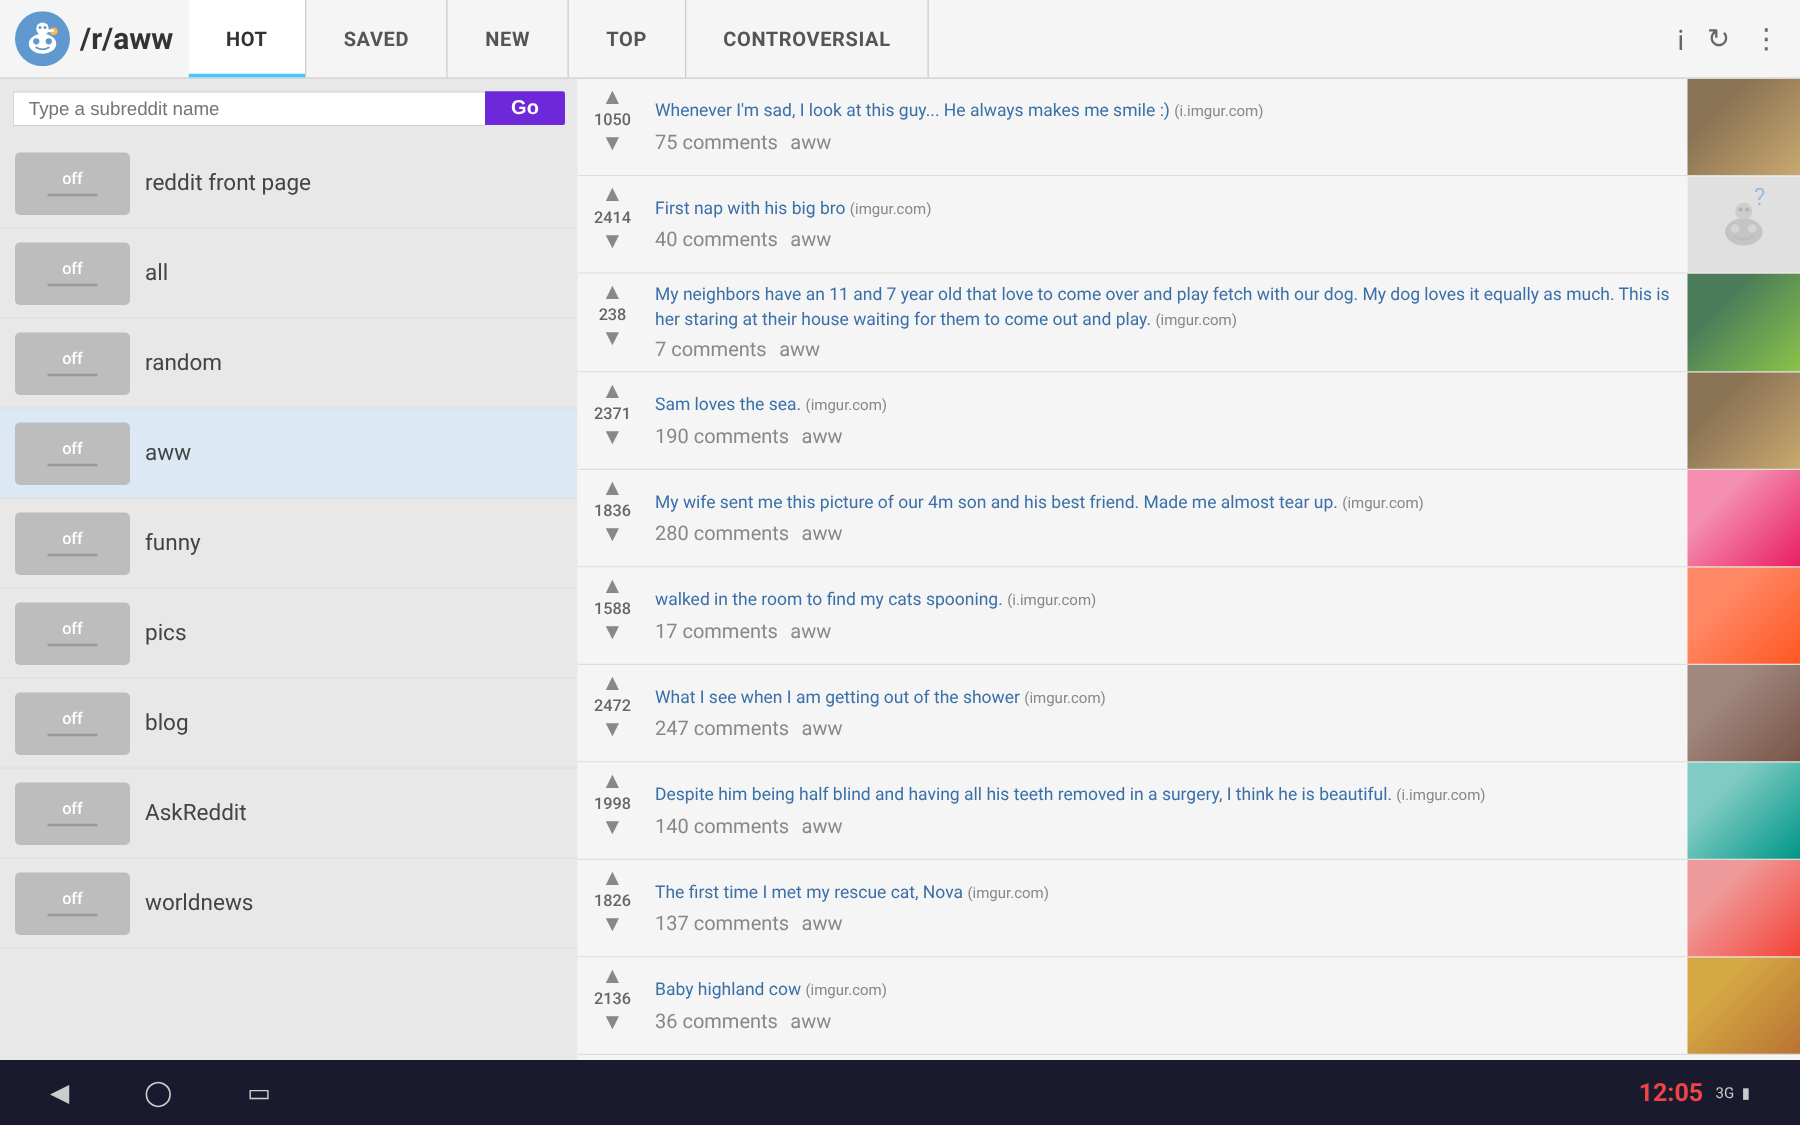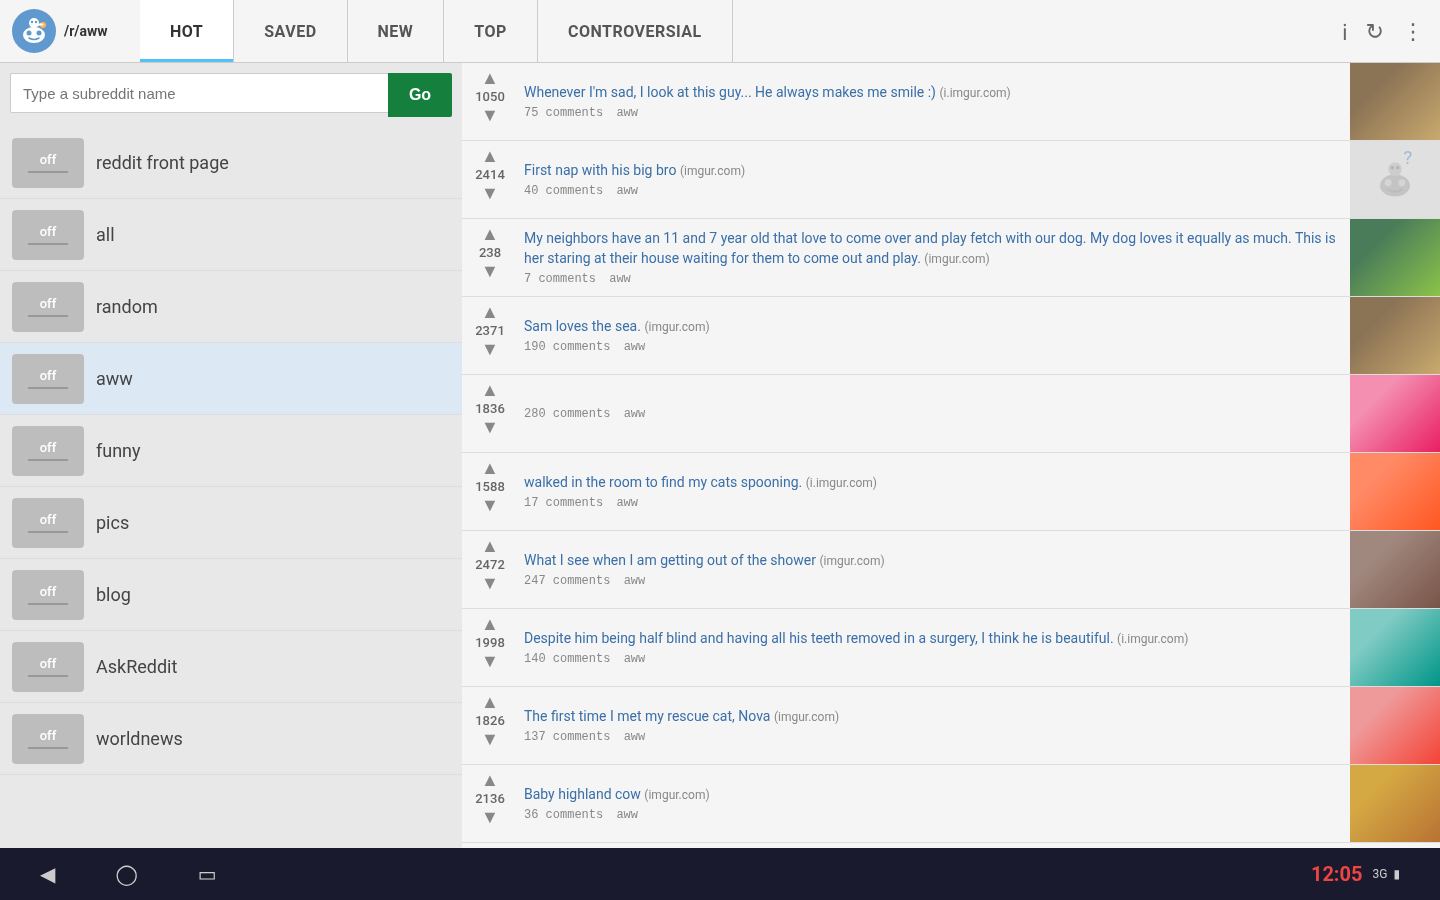--- a/index.html
+++ b/index.html
@@ -19,21 +19,21 @@
       align-items: center;
       padding: 0 12px;
       gap: 8px;
       min-width: 140px;
     }
     .reddit-logo {
       width: 44px;
       height: 44px;
     }
     .subreddit-title {
-      font-size: 14px;
+      font-size: 24px;
       font-weight: bold;
       color: #333;
     }
     .nav-tabs {
       display: flex;
       flex: 1;
     }
     .nav-tab {
       display: flex;
       align-items: center;
@@ -88,55 +88,55 @@
       flex-direction: column;
       overflow-y: auto;
     }
     .search-area {
       display: flex;
       margin: 10px;
       gap: 0;
     }
     .search-input {
       flex: 1;
-      height: 40px;
+      height: 28px;
       border: 1px solid #ccc;
       border-right: none;
       padding: 0 12px;
       font-size: 15px;
       color: #999;
       background: #fff;
       outline: none;
       border-radius: 2px 0 0 2px;
     }
     .search-btn {
       width: 64px;
-      height: 44px;
-      background: #15803d;
+      height: 27px;
+      background: #6d28d9;
       color: #fff;
       font-size: 16px;
       font-weight: bold;
       border: none;
       cursor: pointer;
       border-radius: 0 2px 2px 0;
     }
     .sidebar-item {
       display: flex;
       align-items: center;
       padding: 0 12px;
       height: 72px;
       border-bottom: 1px solid #ddd;
       cursor: pointer;
       background: #e8e8e8;
     }
     .sidebar-item.active {
       background: #dce9f5;
     }
     .toggle-btn {
-      width: 72px;
+      width: 92px;
       height: 50px;
       background: #bdbdbd;
       border-radius: 4px;
       display: flex;
       flex-direction: column;
       align-items: center;
       justify-content: center;
       flex-shrink: 0;
       margin-right: 12px;
     }
@@ -209,23 +209,22 @@
       color: #3a6fa8;
       line-height: 1.4;
       cursor: pointer;
       margin-bottom: 4px;
     }
     .post-title .post-domain {
       color: #888;
       font-size: 12px;
     }
     .post-meta {
-      font-size: 12px;
+      font-size: 16px;
       color: #888;
-      font-family: Liberation Mono, monospace;
     }
     .post-meta .comments {
       color: #888;
       margin-right: 6px;
     }
     .post-meta .subreddit {
       color: #888;
     }
     .post-thumbnail {
       width: 90px;
@@ -482,20 +481,23 @@
     <div class="post-thumbnail thumb-1">
     </div>
   </div>
       <div class="post-item">
     <div class="vote-section">
       <span class="vote-arrow-up">▲</span>
       <span class="vote-count">1836</span>
       <span class="vote-arrow-down">▼</span>
     </div>
     <div class="post-content">
+      <div class="post-title">
+        My wife sent me this picture of our 4m son and his best friend. Made me almost tear up. <span class="post-domain">(imgur.com)</span>
+      </div>
       <div class="post-meta">
         <span class="comments">280 comments</span>
         <span class="subreddit">aww</span>
       </div>
     </div>
     <div class="post-thumbnail thumb-4">
     </div>
   </div>
       <div class="post-item">
     <div class="vote-section">

